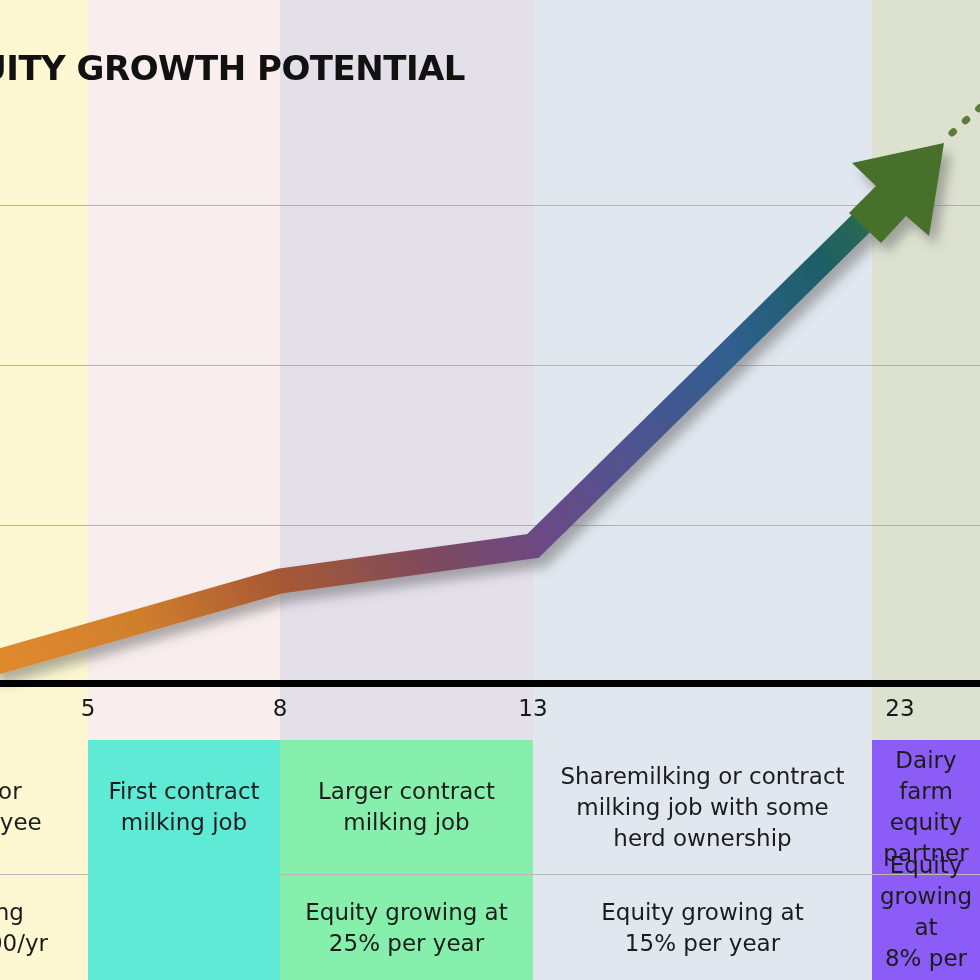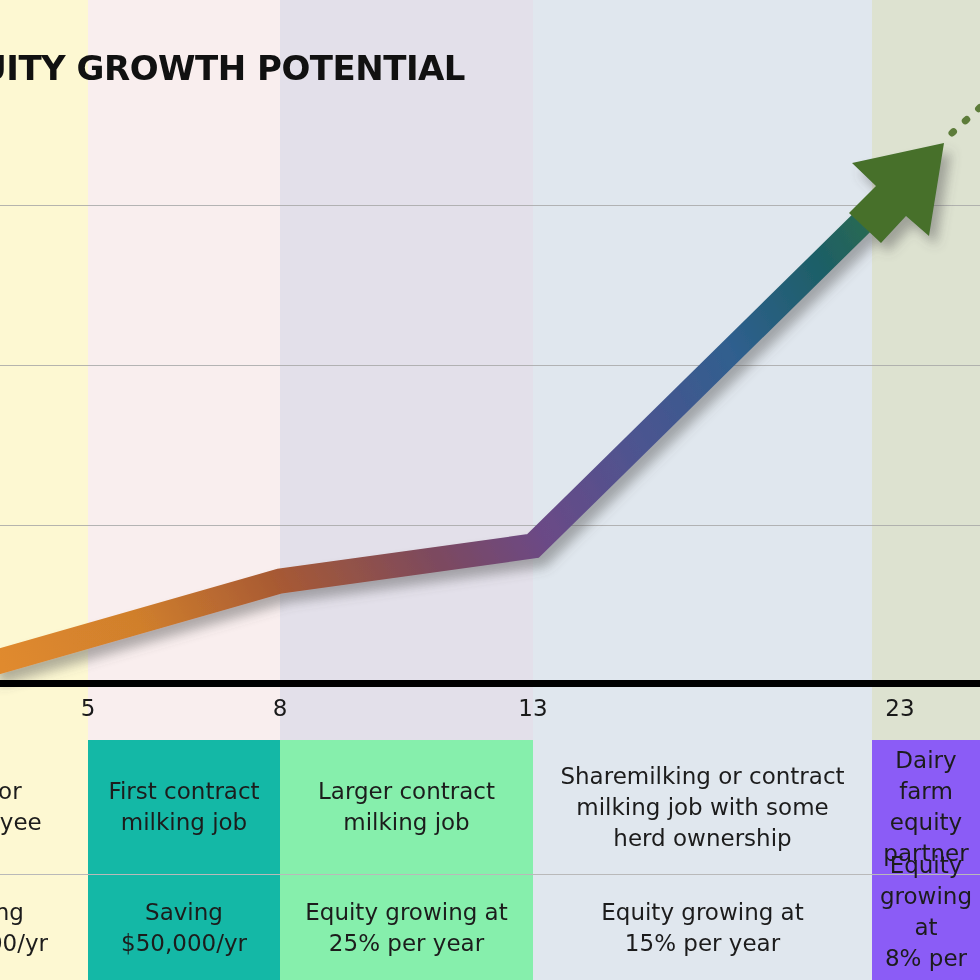--- a/index.html
+++ b/index.html
@@ -197,28 +197,24 @@
       <div class="cell role clip-left">
         <span class="inner">Senior
 employee</span>
       </div>
       <div class="cell fin clip-left">
         <span class="inner">Saving
 $30,000/yr</span>
       </div>
     </div>
 
-    <div class="tcol" style="width:192px;background:#14b8a6;">
+    <div class="tcol" style="width:192px;background:#5eead4;">
       <div class="cell role">
         <span class="inner">First contract
 milking job</span>
-      </div>
-      <div class="cell fin">
-        <span class="inner">Saving
-$50,000/yr</span>
       </div>
     </div>
 
     <div class="tcol" style="width:253px;background:#86efac;">
       <div class="cell role">
         <span class="inner">Larger contract
 milking job</span>
       </div>
       <div class="cell fin">
         <span class="inner">Equity growing at

